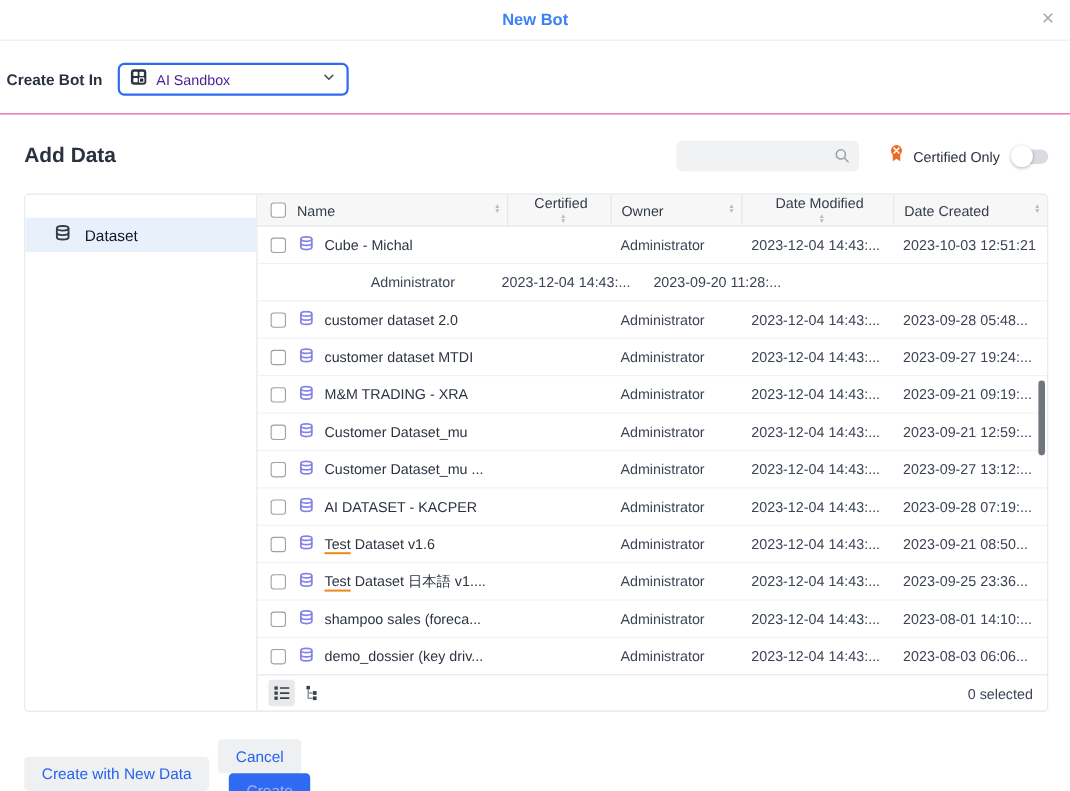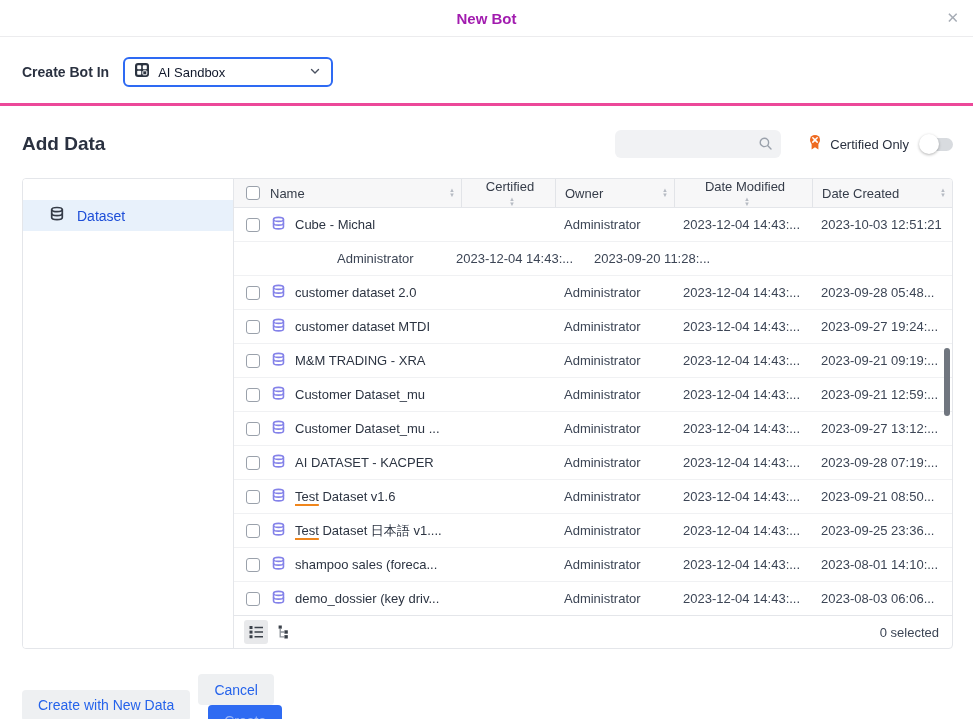--- a/index.html
+++ b/index.html
@@ -1,45 +1,45 @@
 <!DOCTYPE html>
 <html><head>
 <meta charset="utf-8">
 <style>
   * { margin:0; padding:0; box-sizing:border-box; }
   html,body { width:973px; height:719px; background:#fff; font-family:"Liberation Sans", sans-serif; color:#2b3340; overflow:hidden; }
 
   
   .dlg-header { position:relative; height:37px; border-bottom:1px solid #ececee; display:flex; align-items:center; justify-content:center; }
-  .dlg-title { font-size:15px; font-weight:700; color:#a21caf; }
+  .dlg-title { font-size:15px; font-weight:700; color:#3b82f6; }
   .close-btn { position:absolute; right:14px; top:9px; font-size:15px; color:#a6acb5; cursor:pointer; line-height:18px; }
 
   
-  .create-in-row { display:flex; align-items:center; padding:20px 22px 16px 22px; border-bottom:3px solid #ec4899; }
+  .create-in-row { display:flex; align-items:center; padding:20px 22px 16px 6px; border-bottom:1px solid #ec4899; }
   .create-in-label { font-size:14px; font-weight:700; color:#2a3140; margin-right:14px; }
   .env-select { display:flex; align-items:center; width:210px; height:30px; border:2px solid #2e6af3; border-radius:6px; padding:0 10px 0 9px; background:#fff; cursor:pointer; }
-  .env-select .env-label { flex:1; font-size:13px; color:#0f172a; margin-left:8px; }
+  .env-select .env-label { flex:1; font-size:13px; color:#4c1d95; margin-left:8px; }
 
   
   .add-data-row { display:flex; align-items:center; justify-content:space-between; padding:24px 20px 20px 22px; }
   .add-data-title { font-size:19px; font-weight:700; color:#2a3140; }
   .add-data-right { display:flex; align-items:center; }
   .search-box { position:relative; width:166px; height:28px; background:#f1f2f4; border-radius:6px; margin-right:26px; }
   .search-box input { width:100%; height:100%; background:transparent; border:none; outline:none; padding:0 28px 0 10px; font-size:13px; font-family:"Liberation Sans", sans-serif; color:#2a3140; }
   .search-box .mag { position:absolute; right:8px; top:6px; }
   .cert-cluster { display:flex; align-items:center; }
   .cert-label { font-size:13px; color:#2a3140; margin:0 10px 0 7px; }
   .toggle { position:relative; width:34px; height:20px; cursor:pointer; }
   .toggle .track { position:absolute; left:4px; top:4px; width:30px; height:13px; background:#d8dbdf; border-radius:7px; }
   .toggle .knob { position:absolute; left:0; top:0; width:20px; height:20px; background:#fff; border-radius:50%; box-shadow:0 1px 3px rgba(0,0,0,.3); }
 
   
   .panel { margin:0 20px 0 22px; width:931px; height:471px; border:1px solid #e4e6ea; border-radius:4px; display:flex; overflow:hidden; }
   .side { width:211px; border-right:1px solid #e4e6ea; background:#fff; padding-top:21px; flex-shrink:0; }
-  .side-item { display:flex; align-items:center; height:31px; padding-left:26px; font-size:14px; color:#1d4ed8; cursor:pointer; }
+  .side-item { display:flex; align-items:center; height:31px; padding-left:26px; font-size:14px; color:#0f172a; cursor:pointer; }
   .side-item.selected { background:#e8f1fb; }
   .side-item .lbl { margin-left:12px; }
 
   .tbl { flex:1; display:flex; flex-direction:column; position:relative; }
   .tbl-head { display:flex; height:29px; background:#f7f7f8; border-bottom:1px solid #e4e6ea; align-items:center; flex-shrink:0; }
   .hcell { display:flex; align-items:center; height:100%; font-size:13px; font-weight:400; color:#353c49; padding:0 6px 0 9px; }
   .hcell + .hcell { border-left:1px solid #e2e4e8; }
   .hcell .htext { flex:1; }
   .col-name { flex:1; padding-left:12px; }
   .col-cert { width:94px;flex-direction:column; }

